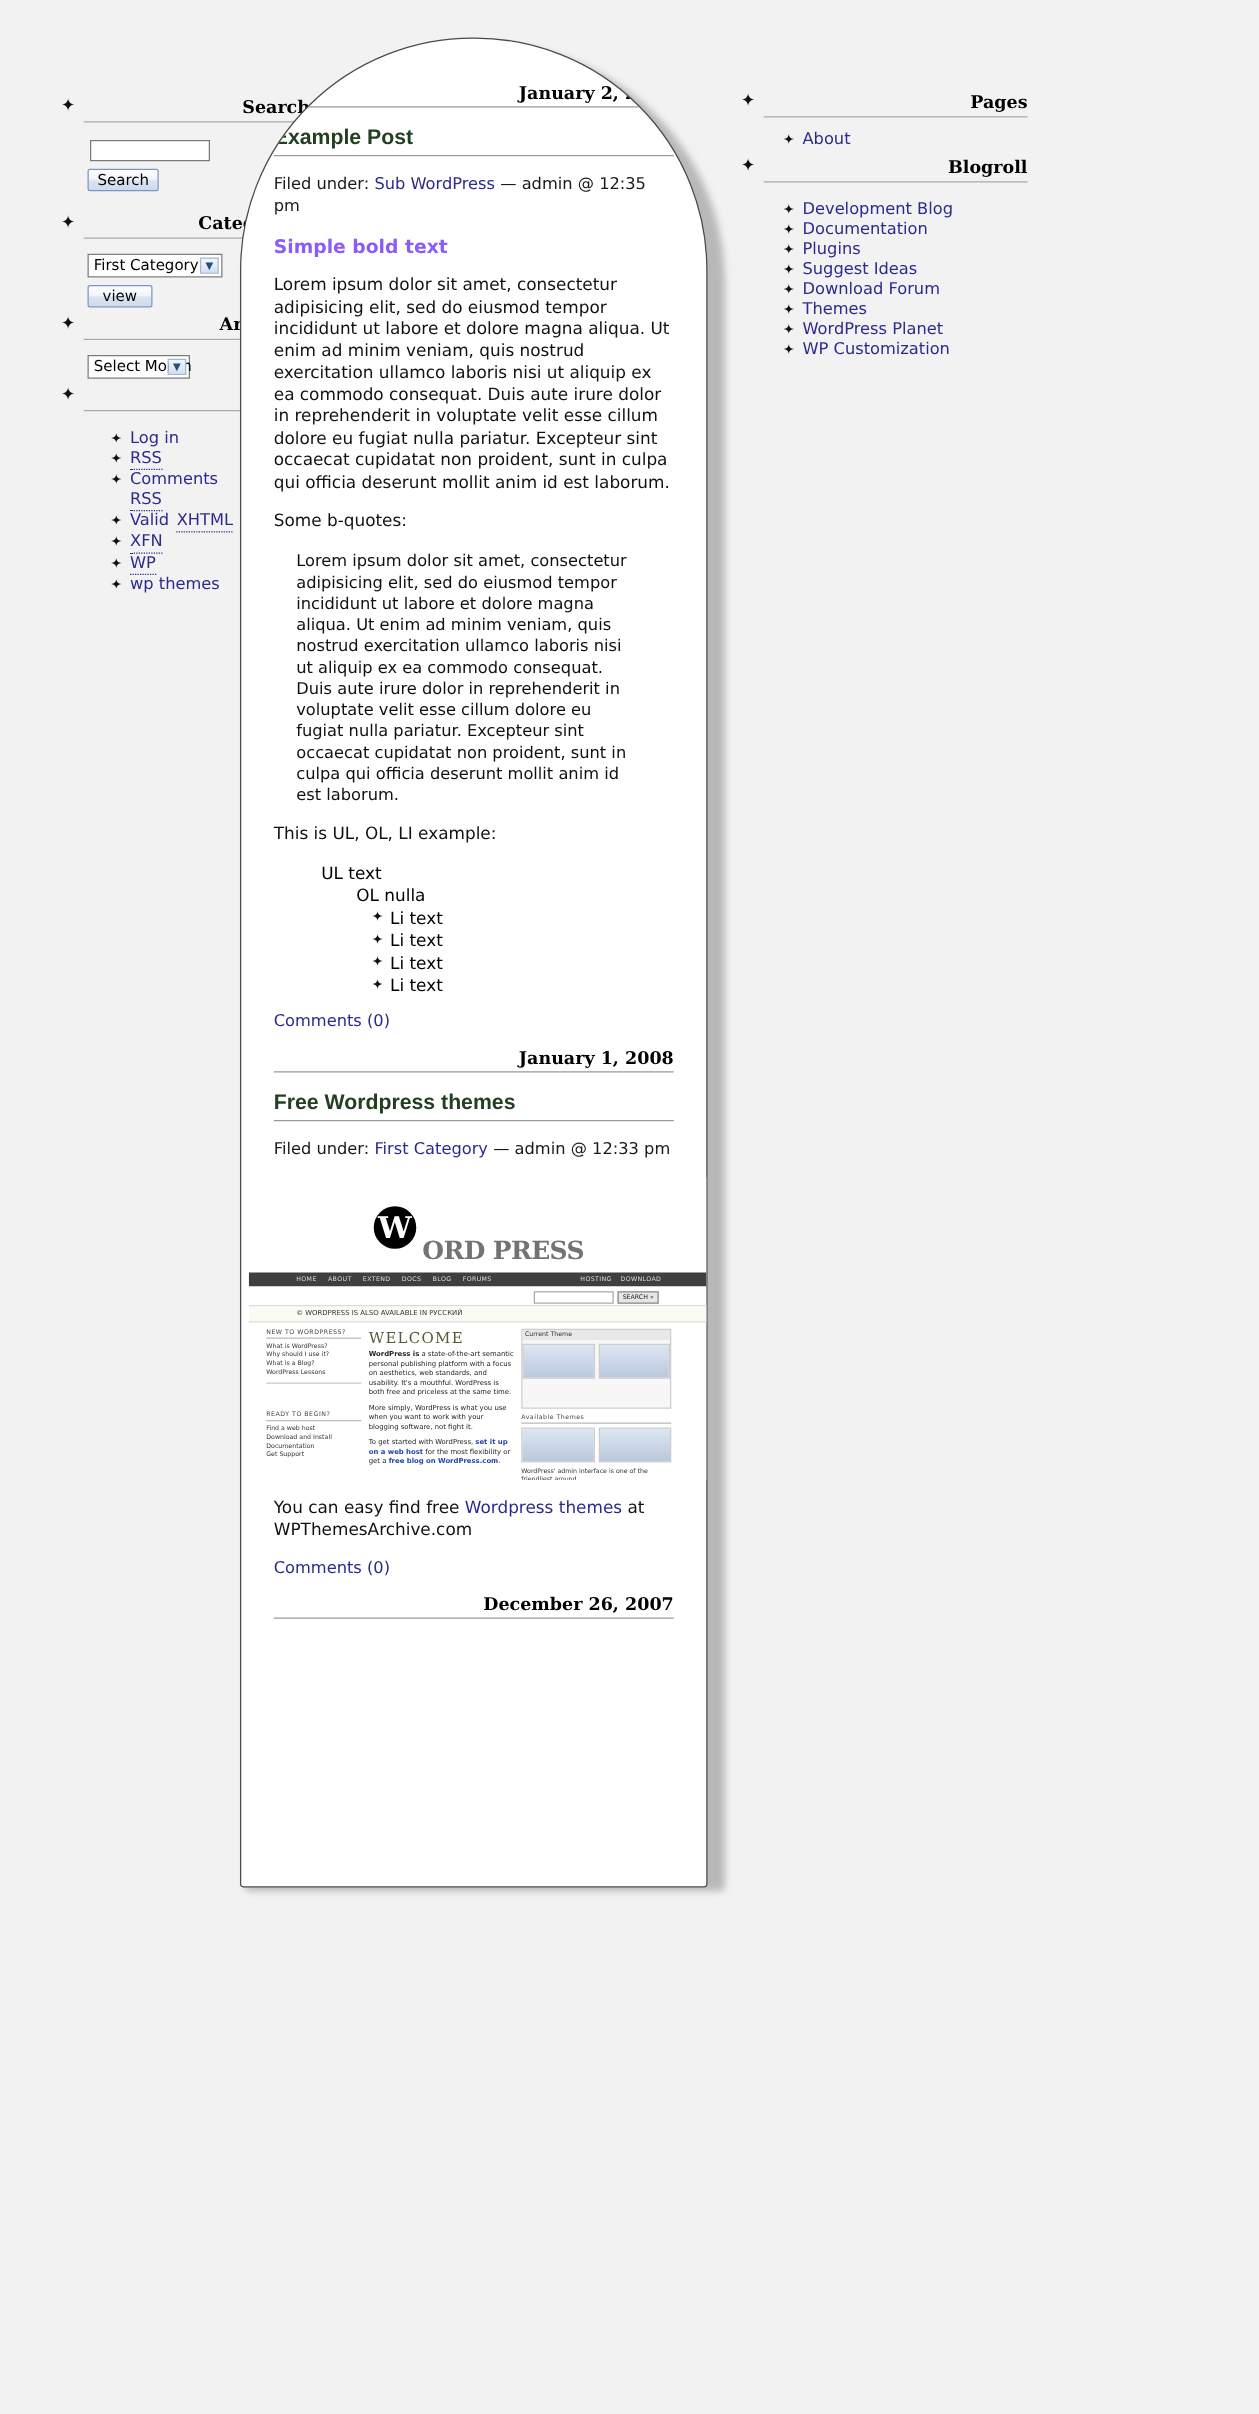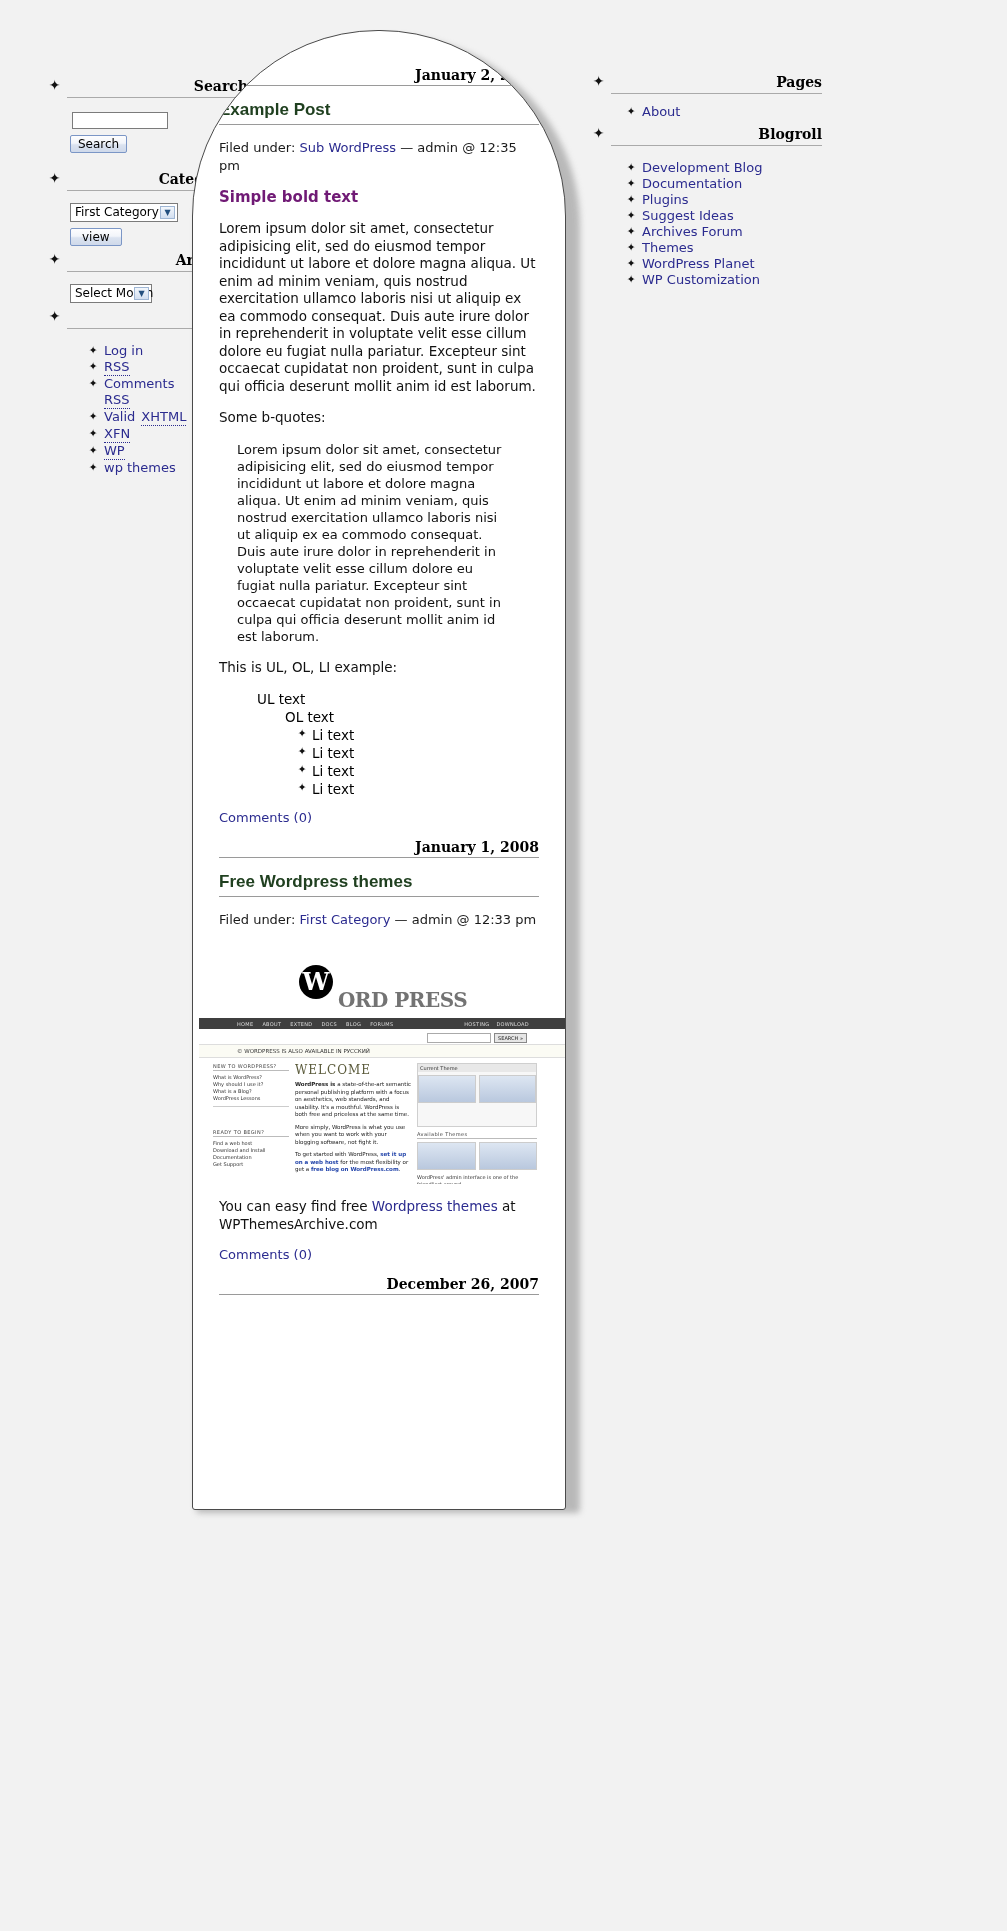--- a/index.html
+++ b/index.html
@@ -229,21 +229,21 @@
     margin-bottom: 13px;
   }
   a.clink {
     color: #2b2b8f;
     text-decoration: none;
   }
 
   .bold-sub {
     font-size: 15px;
     font-weight: bold;
-    color: #701a75;
+    color: #8b5cf6;
     margin: 0 0 13px 0;
     line-height: 19px;
   }
 
   p.body {
     font-size: 13.5px;
     line-height: 17.5px;
     margin: 0 0 14px 0;
     color: #111;
   }
@@ -504,21 +504,21 @@
           <li>
             <span class="li-bullet">✦</span>
             <a class="slink">Plugins</a>
           </li>
           <li>
             <span class="li-bullet">✦</span>
             <a class="slink">Suggest Ideas</a>
           </li>
           <li>
             <span class="li-bullet">✦</span>
-            <a class="slink">Archives Forum</a>
+            <a class="slink">Download Forum</a>
           </li>
           <li>
             <span class="li-bullet">✦</span>
             <a class="slink">Themes</a>
           </li>
           <li>
             <span class="li-bullet">✦</span>
             <a class="slink">WordPress Planet</a>
           </li>
           <li>
@@ -551,21 +551,21 @@
 
         <p class="body">Some b-quotes:</p>
 
         <blockquote class="bq">Lorem ipsum dolor sit amet, consectetur adipisicing elit, sed do eiusmod tempor incididunt ut labore et dolore magna aliqua. Ut enim ad minim veniam, quis nostrud exercitation ullamco laboris nisi ut aliquip ex ea commodo consequat. Duis aute irure dolor in reprehenderit in voluptate velit esse cillum dolore eu fugiat nulla pariatur. Excepteur sint occaecat cupidatat non proident, sunt in culpa qui officia deserunt mollit anim id est laborum.</blockquote>
 
         <p class="body">This is UL, OL, LI example:</p>
 
         <ul class="demo-ul">
           <li>UL text</li>
           <ol class="demo-ol">
-            <li>OL text</li>
+            <li>OL nulla</li>
             <ul class="demo-li">
               <li>
                 <span class="li-bullet">✦</span>
                 <span>Li text</span>
               </li>
               <li>
                 <span class="li-bullet">✦</span>
                 <span>Li text</span>
               </li>
               <li>

